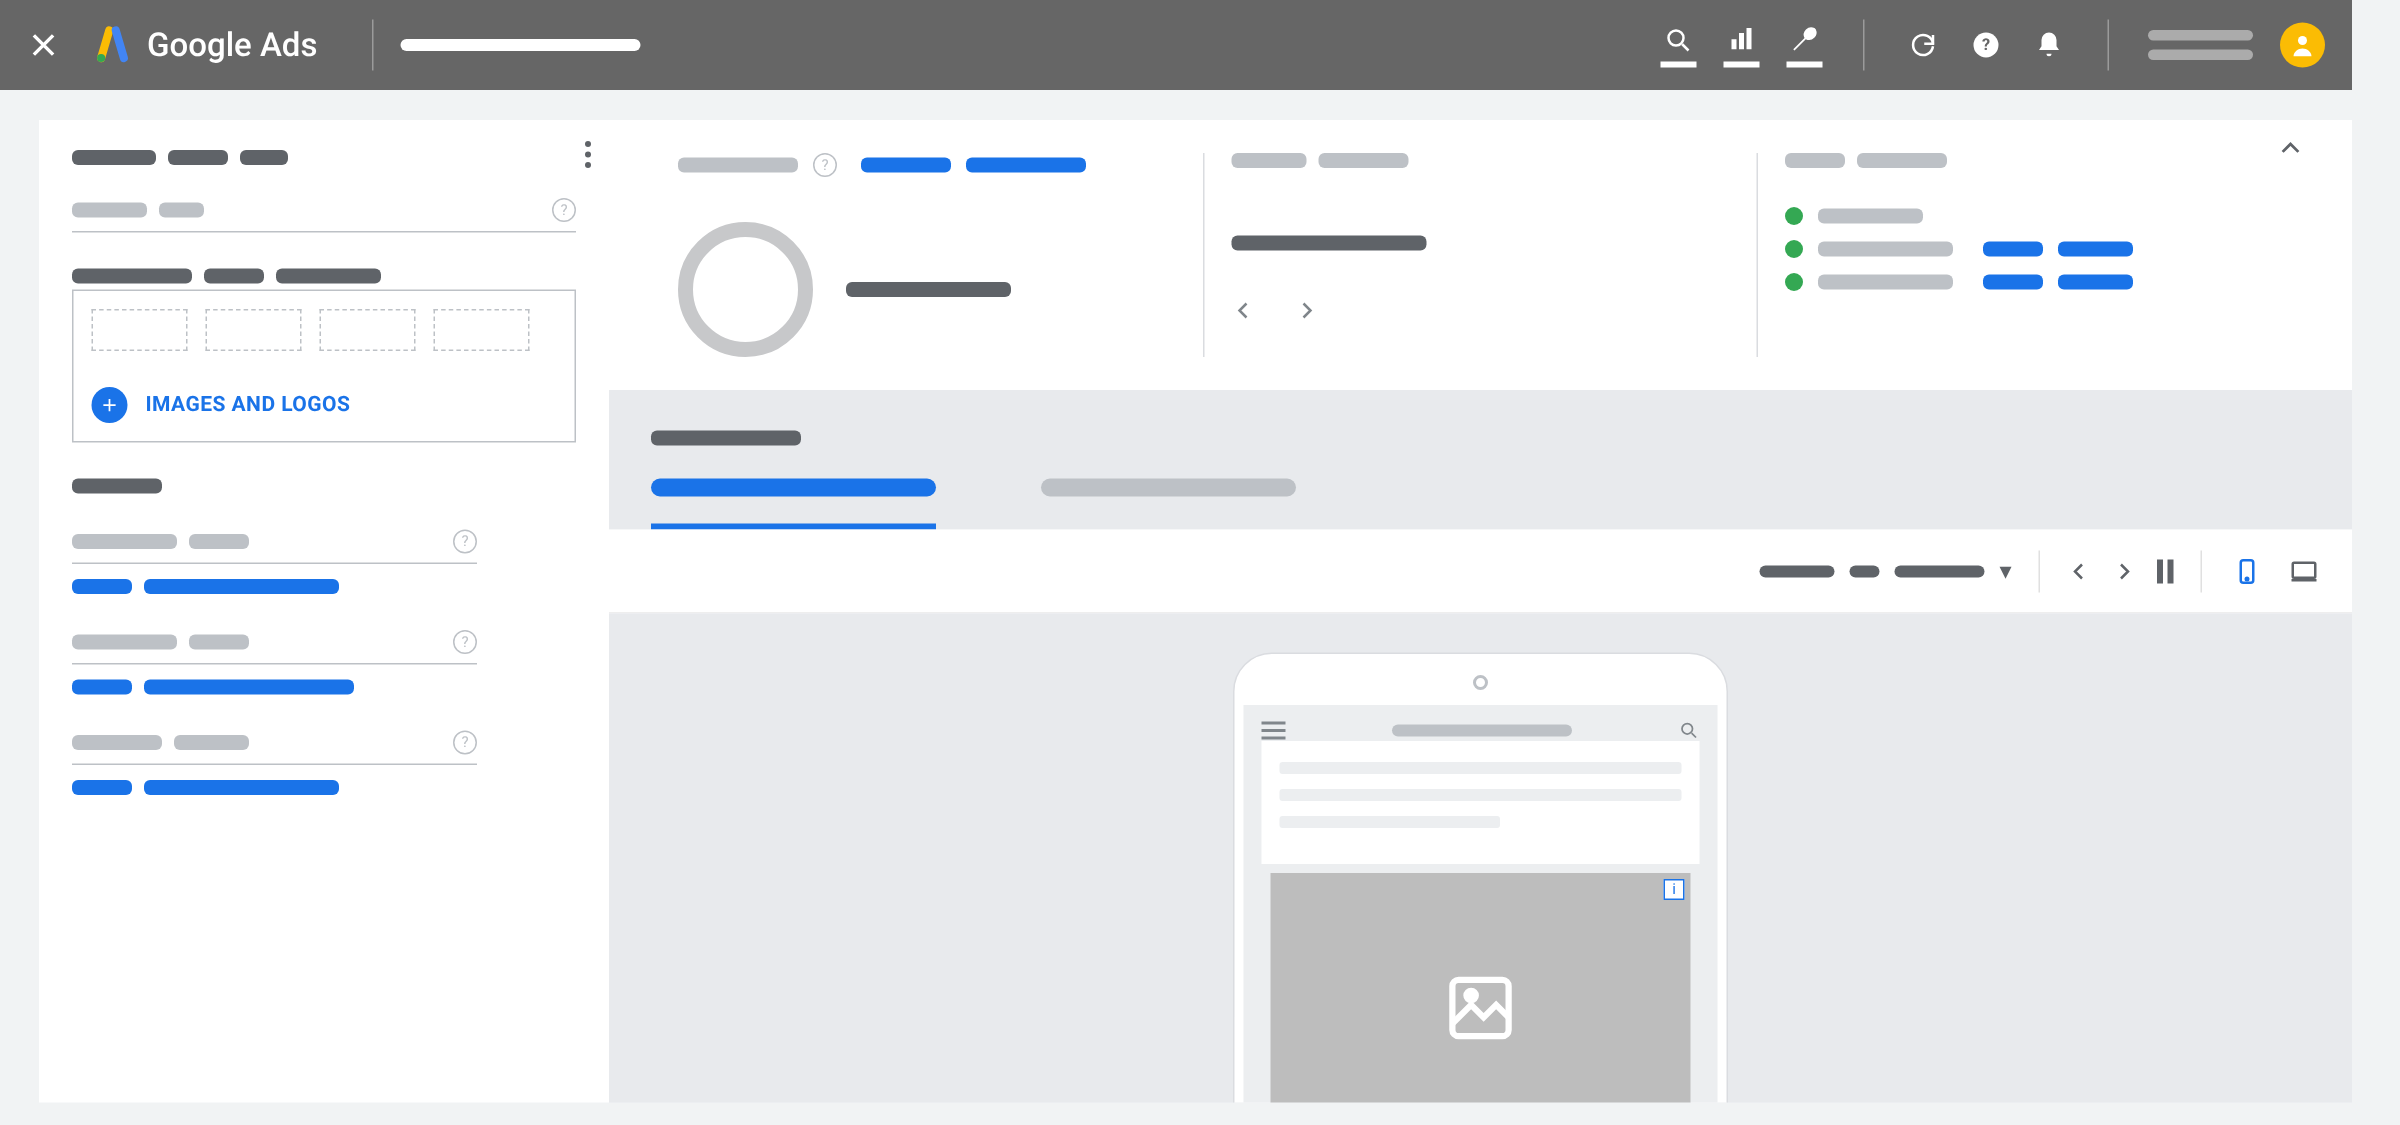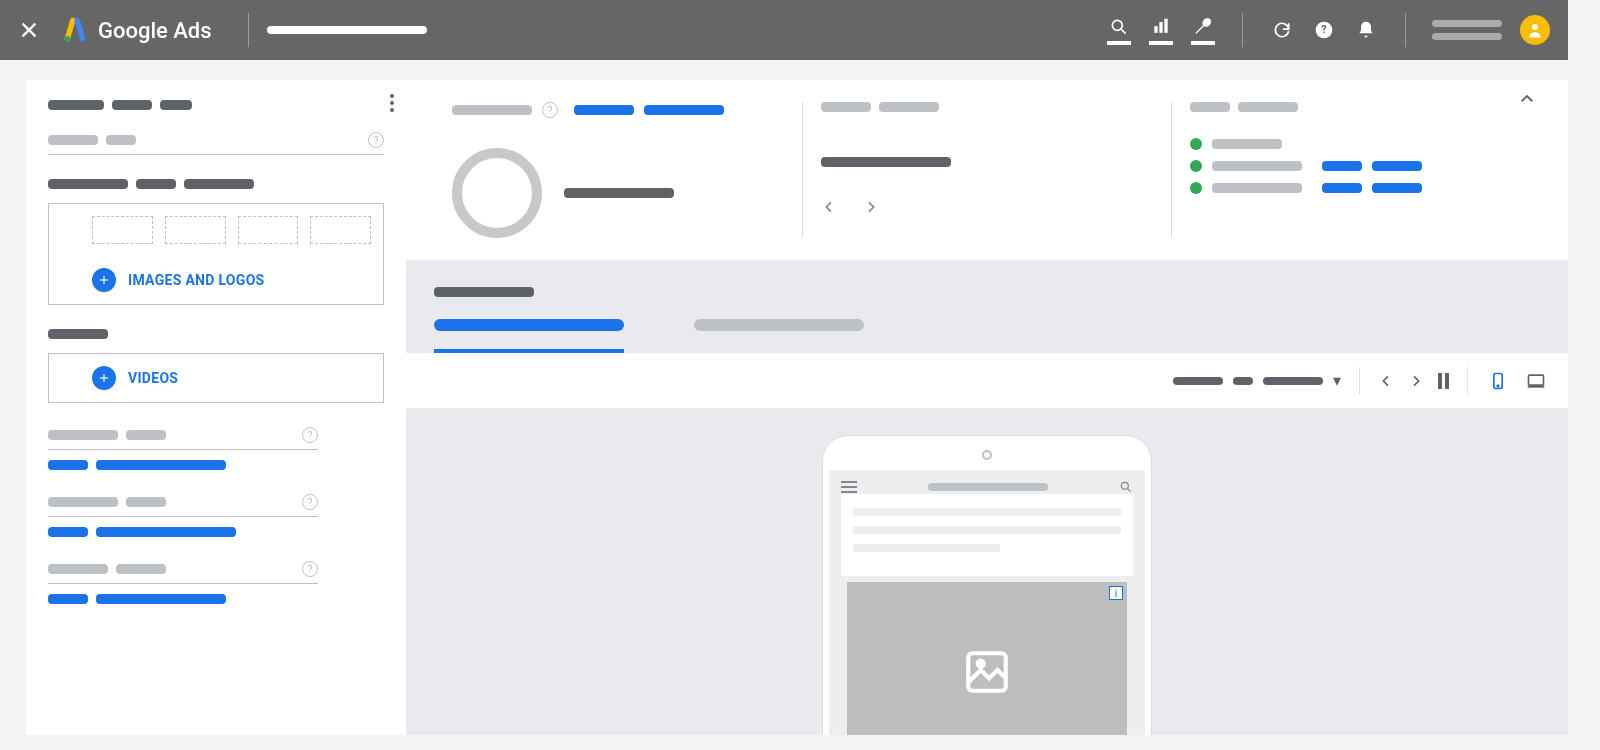--- a/index.html
+++ b/index.html
@@ -20,21 +20,21 @@
   .main { display:flex; padding:20px 0 0 26px; gap:0; }
   .leftcol { width:380px; background:#fff; padding:20px 22px; position:relative; }
   .menu-dots { position:absolute; top:14px; right:12px; cursor:pointer; display:flex; flex-direction:column; gap:3px; align-items:center; }
   .menu-dots span { width:4px; height:4px; border-radius:50%; background:#5f6368; }
   .ph { background:#5f6368; border-radius:4px; height:10px; display:inline-block; }
   .ph.light { background:#bdc1c6; }
   .ph.blue { background:#1a73e8; }
   .row { display:flex; align-items:center; gap:8px; }
   .underline { border-bottom:1px solid #bdc1c6; padding-bottom:6px; margin-top:22px; }
   .help-circ { width:16px; height:16px; border:1.5px solid #bdc1c6; border-radius:50%; display:inline-flex; align-items:center; justify-content:center; font-size:10px; color:#bdc1c6; }
-  .asset-box { border:1px solid #bdc1c6; margin-top:14px;padding-left:31px; }
+  .asset-box { border:1px solid #bdc1c6; margin-top:4px; }
   .thumbs { display:flex; gap:12px; padding:12px; }
   .thumb { width:64px; height:28px; border:1px dashed #bdc1c6; }
   .add-row { display:flex; align-items:center; gap:12px; padding:12px; cursor:pointer; }
   .add-circle { width:24px; height:24px; border-radius:50%; background:#1a73e8; display:flex; align-items:center; justify-content:center; }
   .add-circle svg { width:14px; height:14px; }
   .add-label { color:#1a73e8; font-weight:700; font-size:14px; letter-spacing:.3px; }
   .section-gap { margin-top:24px; }
   .link-row { display:flex; gap:8px; margin-top:10px; cursor:pointer; }
   
   .rightcol { flex:1; display:flex; flex-direction:column; }
@@ -191,31 +191,20 @@
               <path d="M5 11h14v2H5z"></path>
             </svg>
           </div>
         <span class="add-label">IMAGES AND LOGOS</span>
       </div>
     </div>
 
     <div class="row section-gap">
       <span class="ph" style="width:60px"></span>
     </div>
-    <div class="asset-box">
-      <div class="add-row">
-        <div class="add-circle">
-            <svg viewBox="0 0 24 24" fill="#fff">
-              <path d="M11 5h2v14h-2z"></path>
-              <path d="M5 11h14v2H5z"></path>
-            </svg>
-          </div>
-        <span class="add-label">VIDEOS</span>
-      </div>
-    </div>
 
     <div class="row underline section-gap" style="justify-content:space-between;width:270px">
       <div class="row">
           <span class="ph light" style="width:70px"></span>
           <span class="ph light" style="width:40px"></span>
         </div>
       <span class="help-circ">?</span>
     </div>
     <div class="link-row">
       <span class="ph blue" style="width:40px"></span>

